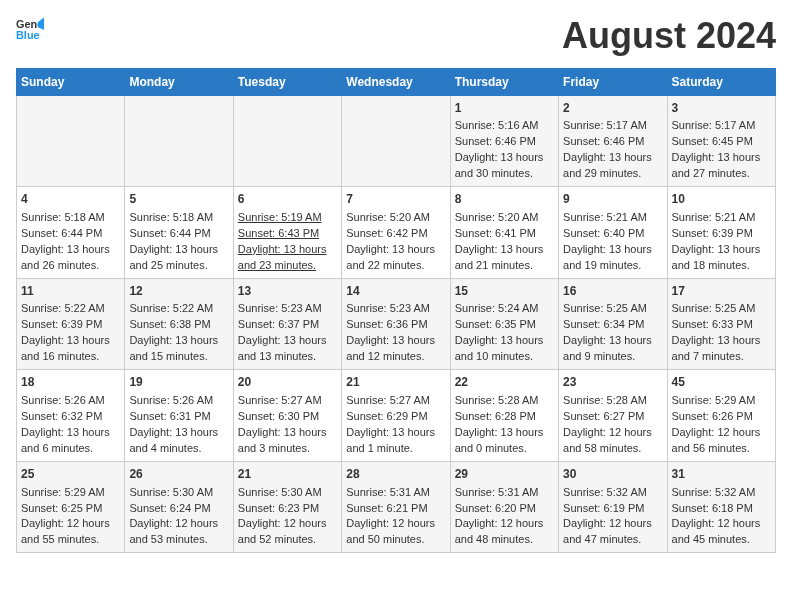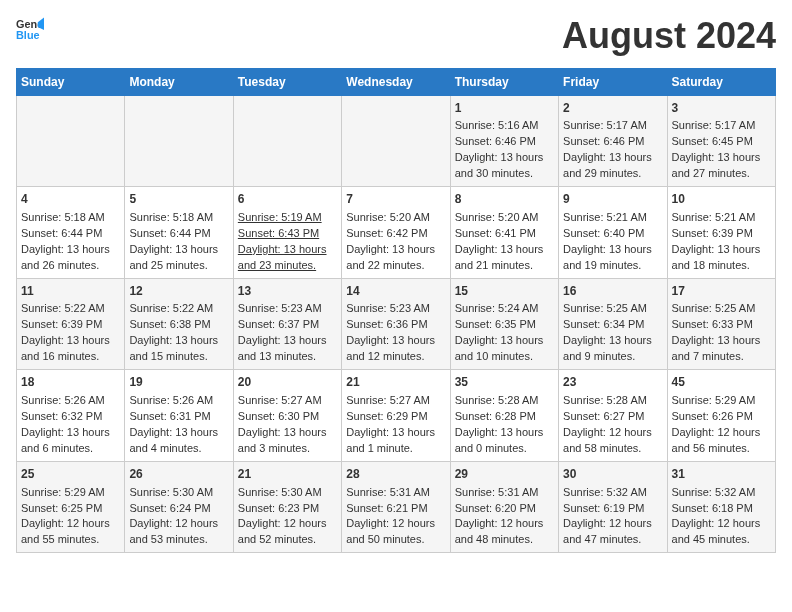--- a/index.html
+++ b/index.html
@@ -200,21 +200,21 @@
 Daylight: 13 hours
 and 4 minutes.</span></td>
         <td><span class="day-num">20</span><span class="day-info" style="white-space: pre-line;">Sunrise: 5:27 AM
 Sunset: 6:30 PM
 Daylight: 13 hours
 and 3 minutes.</span></td>
         <td><span class="day-num">21</span><span class="day-info" style="white-space: pre-line;">Sunrise: 5:27 AM
 Sunset: 6:29 PM
 Daylight: 13 hours
 and 1 minute.</span></td>
-        <td><span class="day-num">35</span><span class="day-info" style="white-space: pre-line;">Sunrise: 5:28 AM
+        <td><span class="day-num">22</span><span class="day-info" style="white-space: pre-line;">Sunrise: 5:28 AM
 Sunset: 6:28 PM
 Daylight: 13 hours
 and 0 minutes.</span></td>
         <td><span class="day-num">23</span><span class="day-info" style="white-space: pre-line;">Sunrise: 5:28 AM
 Sunset: 6:27 PM
 Daylight: 12 hours
 and 58 minutes.</span></td>
         <td><span class="day-num">45</span><span class="day-info" style="white-space: pre-line;">Sunrise: 5:29 AM
 Sunset: 6:26 PM
 Daylight: 12 hours

